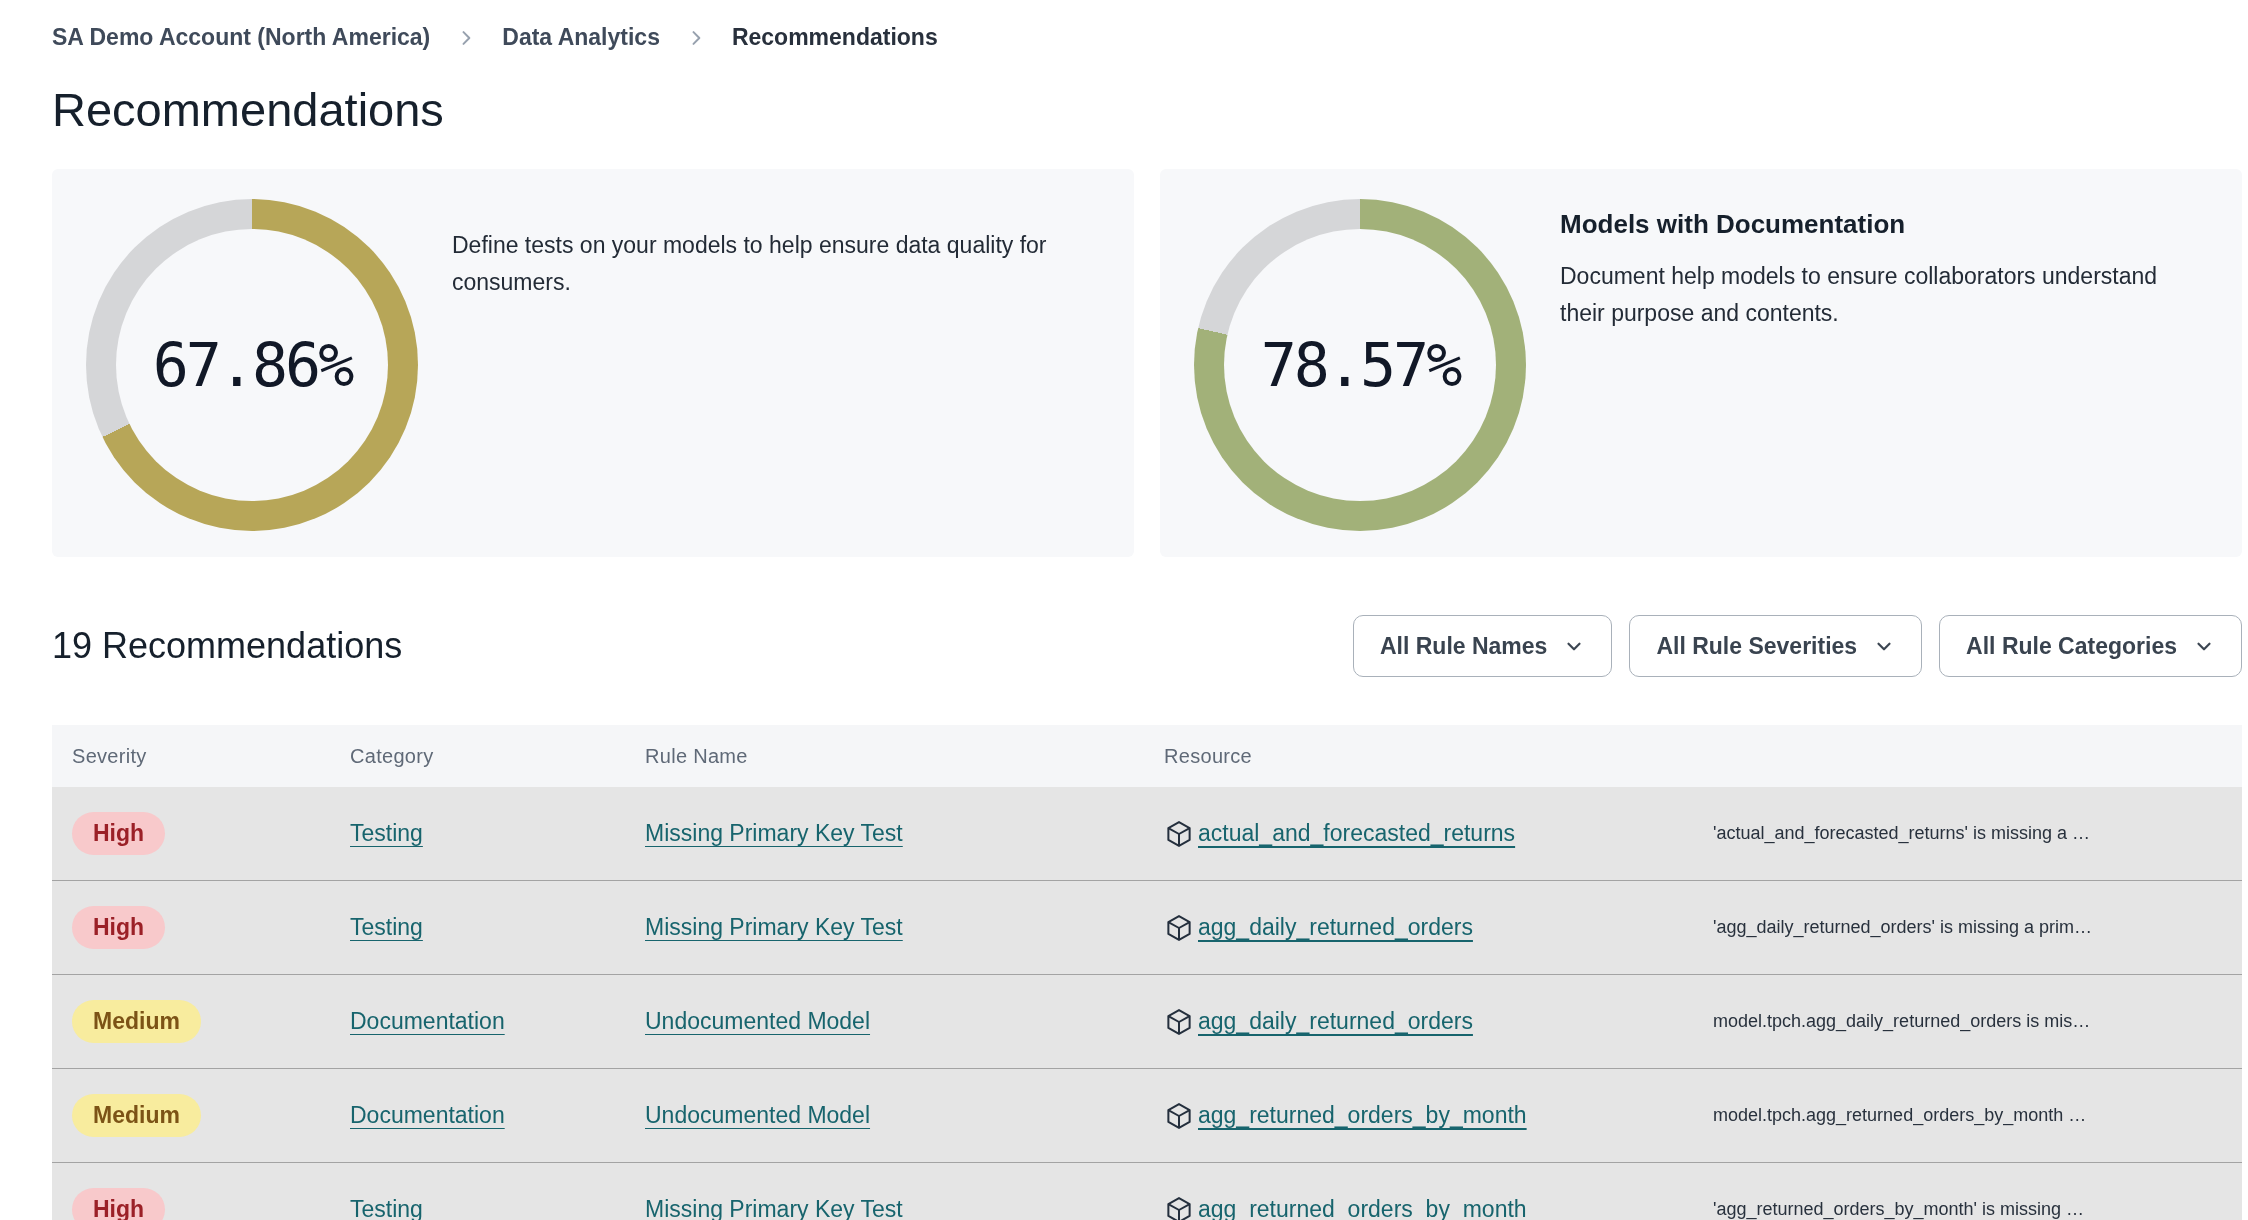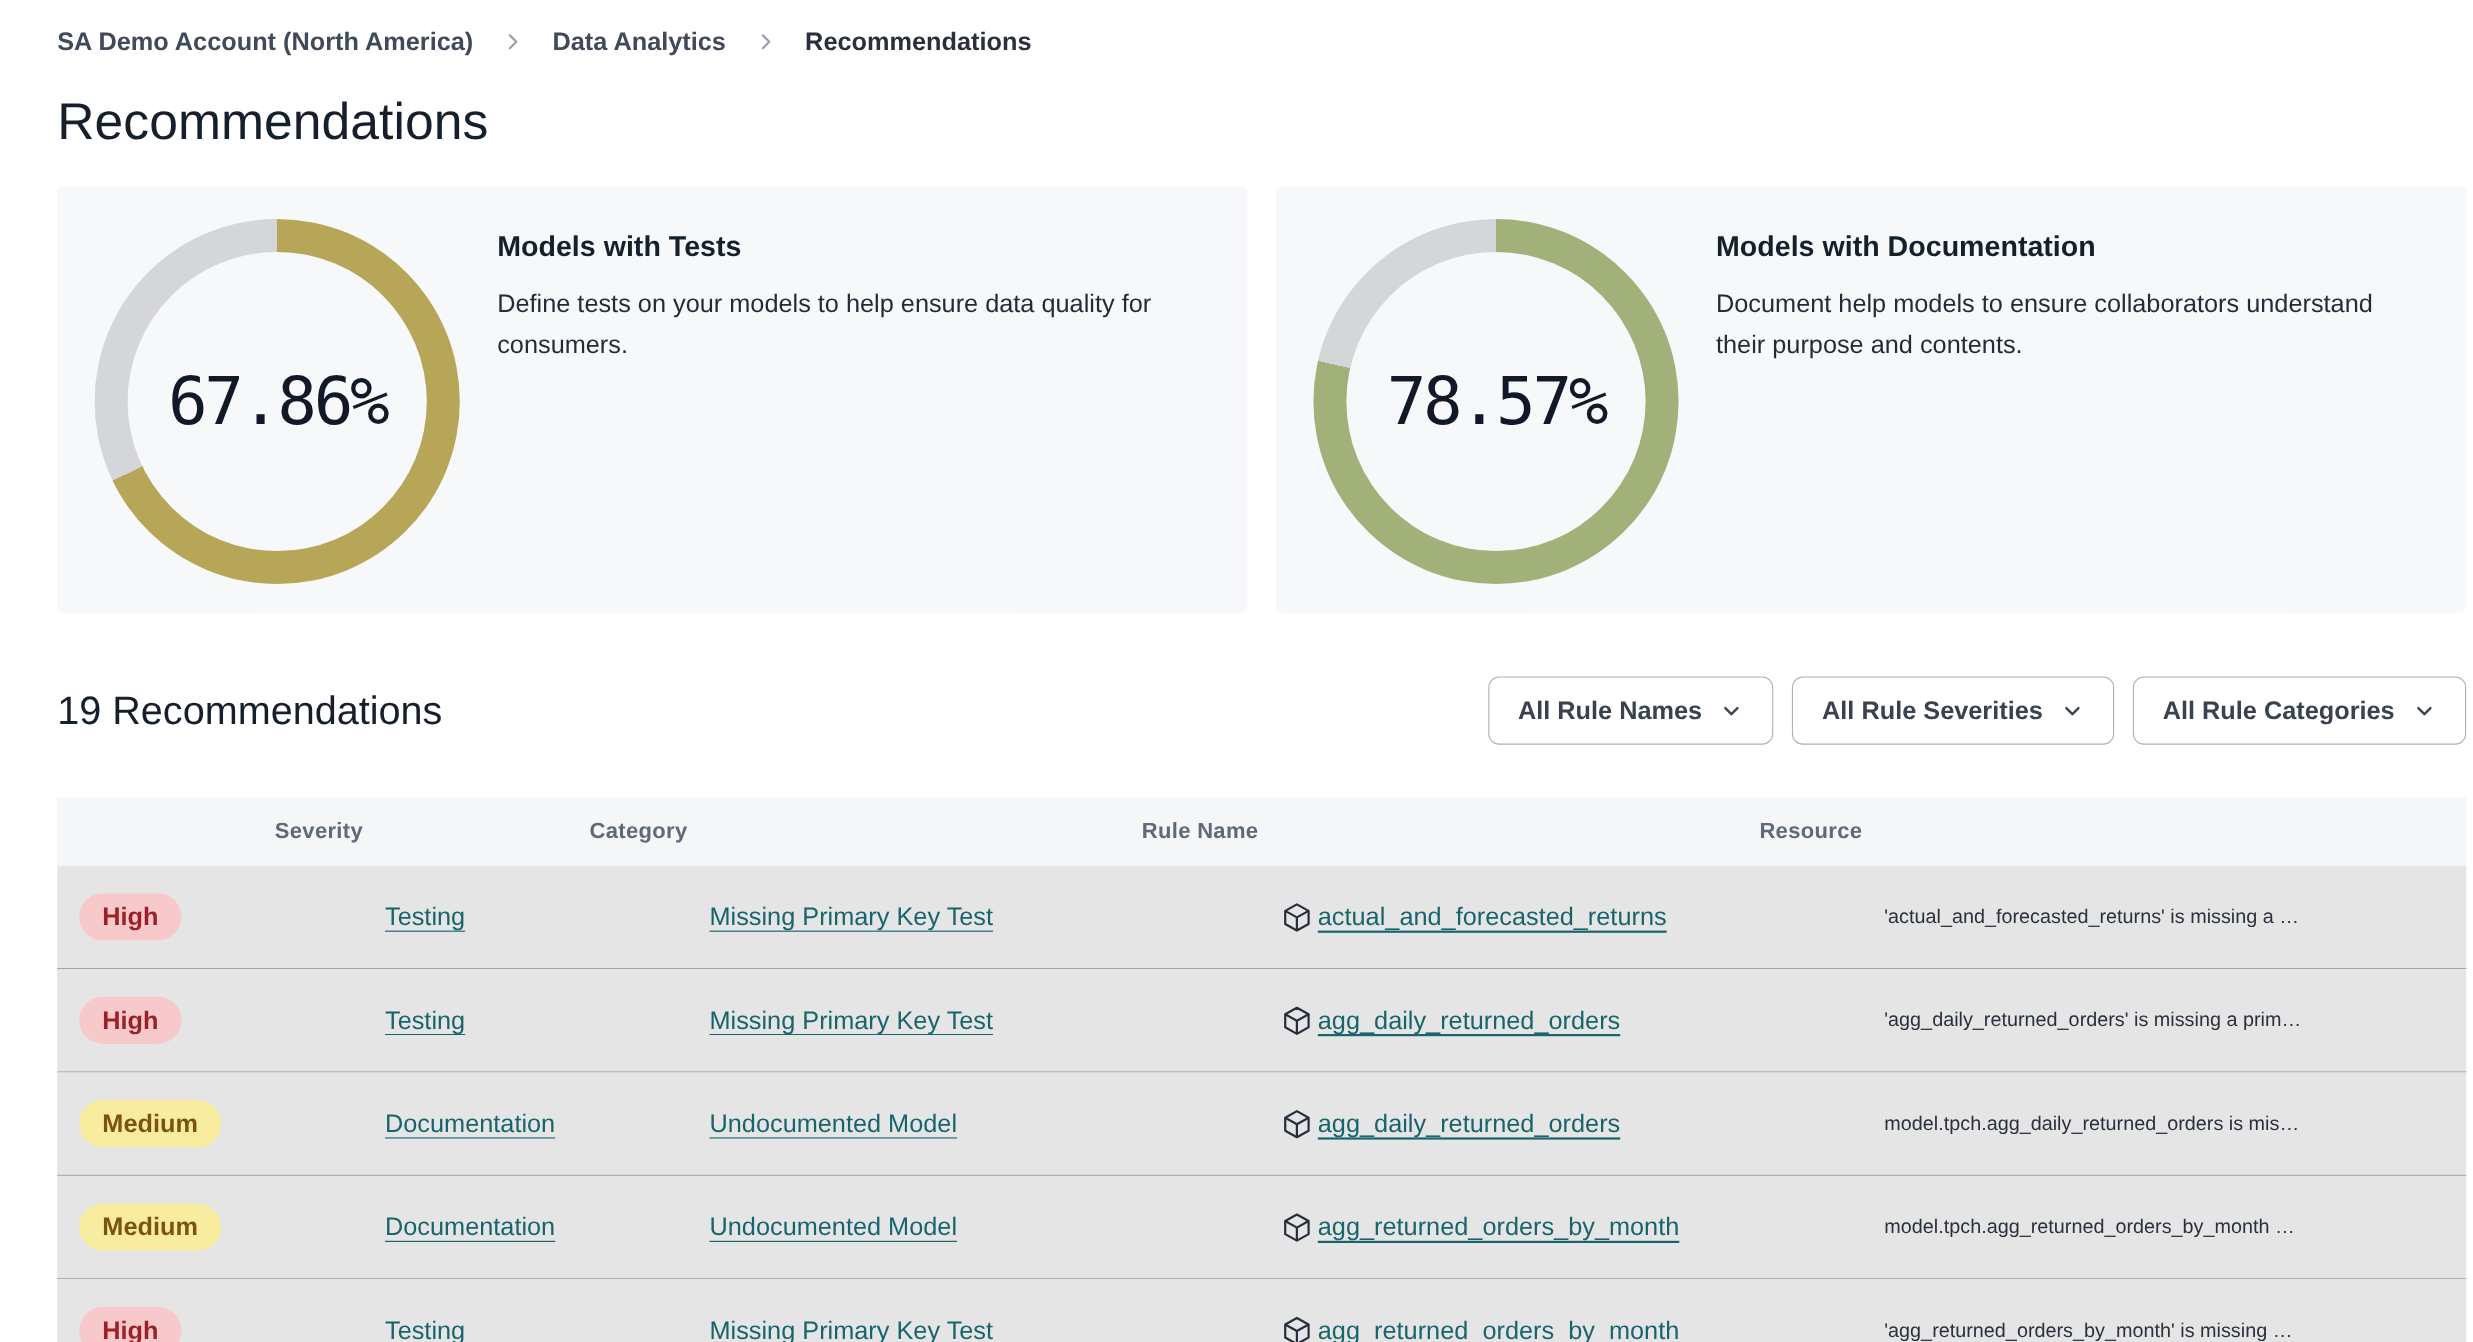--- a/index.html
+++ b/index.html
@@ -43,21 +43,21 @@
     height: 62px; padding: 0 26px; background: #fff; border: 1.5px solid #a9b1ba; border-radius: 10px;
     display: flex; align-items: center; gap: 16px; font-family: "Liberation Sans", sans-serif;
     font-size: 23px; font-weight: 600; color: #39434f; cursor: pointer; justify-content: center;
   }
   .filter-btn svg { width: 22px; height: 22px; }
 
   
   .table { margin-top: 48px; }
   .thead, .trow { display: grid; grid-template-columns: 278px 295px 519px 549px 1fr; align-items: center; }
   .thead { background: #f5f6f8; height: 62px; }
-  .th { padding-left: 20px; font-size: 20px; font-weight: 700; color: #5f6977; letter-spacing: 0.3px; text-align: right; }
+  .th { padding-left: 20px; font-size: 20px; font-weight: 400; color: #5f6977; letter-spacing: 0.3px; }
   .trow { height: 94px; border-bottom: 1px solid #a3a3a3; background: #e5e5e5; }
   .td { padding-left: 20px; overflow: hidden; white-space: nowrap; }
 
   .badge { display: inline-block; padding: 8px 21px; border-radius: 999px; font-size: 23px; font-weight: 700; }
 
   .link { font-size: 23px; color: #17646d; text-decoration: underline; text-underline-offset: 5px; text-decoration-thickness: 1.5px; cursor: pointer; }
   .resource { display: flex; align-items: center; gap: 4px; }
   .resource svg { width: 30px; height: 30px; color: #242f3d; flex-shrink: 0; }
   .rec-text { font-size: 18px; color: #28313d; }
 </style>
@@ -83,21 +83,20 @@
   </nav>
 
   <h1 class="page-title">Recommendations</h1>
 
   <div class="cards">
   <div class="card">
     <div class="donut" style="background: conic-gradient(rgb(183, 166, 88) 0deg, rgb(183, 166, 88) 67.86%, rgb(213, 214, 216) 0deg, rgb(213, 214, 216) 100%);">
       <div class="donut-label">67.86%</div>
     </div>
     <div class="card-text">
-      <div class="card-title">Models with Tests</div>
       <div class="card-desc">Define tests on your models to help ensure data quality for consumers.</div>
     </div>
   </div>
 
   <div class="card">
     <div class="donut" style="background: conic-gradient(rgb(162, 177, 121) 0deg, rgb(162, 177, 121) 78.57%, rgb(213, 214, 216) 0deg, rgb(213, 214, 216) 100%);">
       <div class="donut-label">78.57%</div>
     </div>
     <div class="card-text">
       <div class="card-title">Models with Documentation</div>

